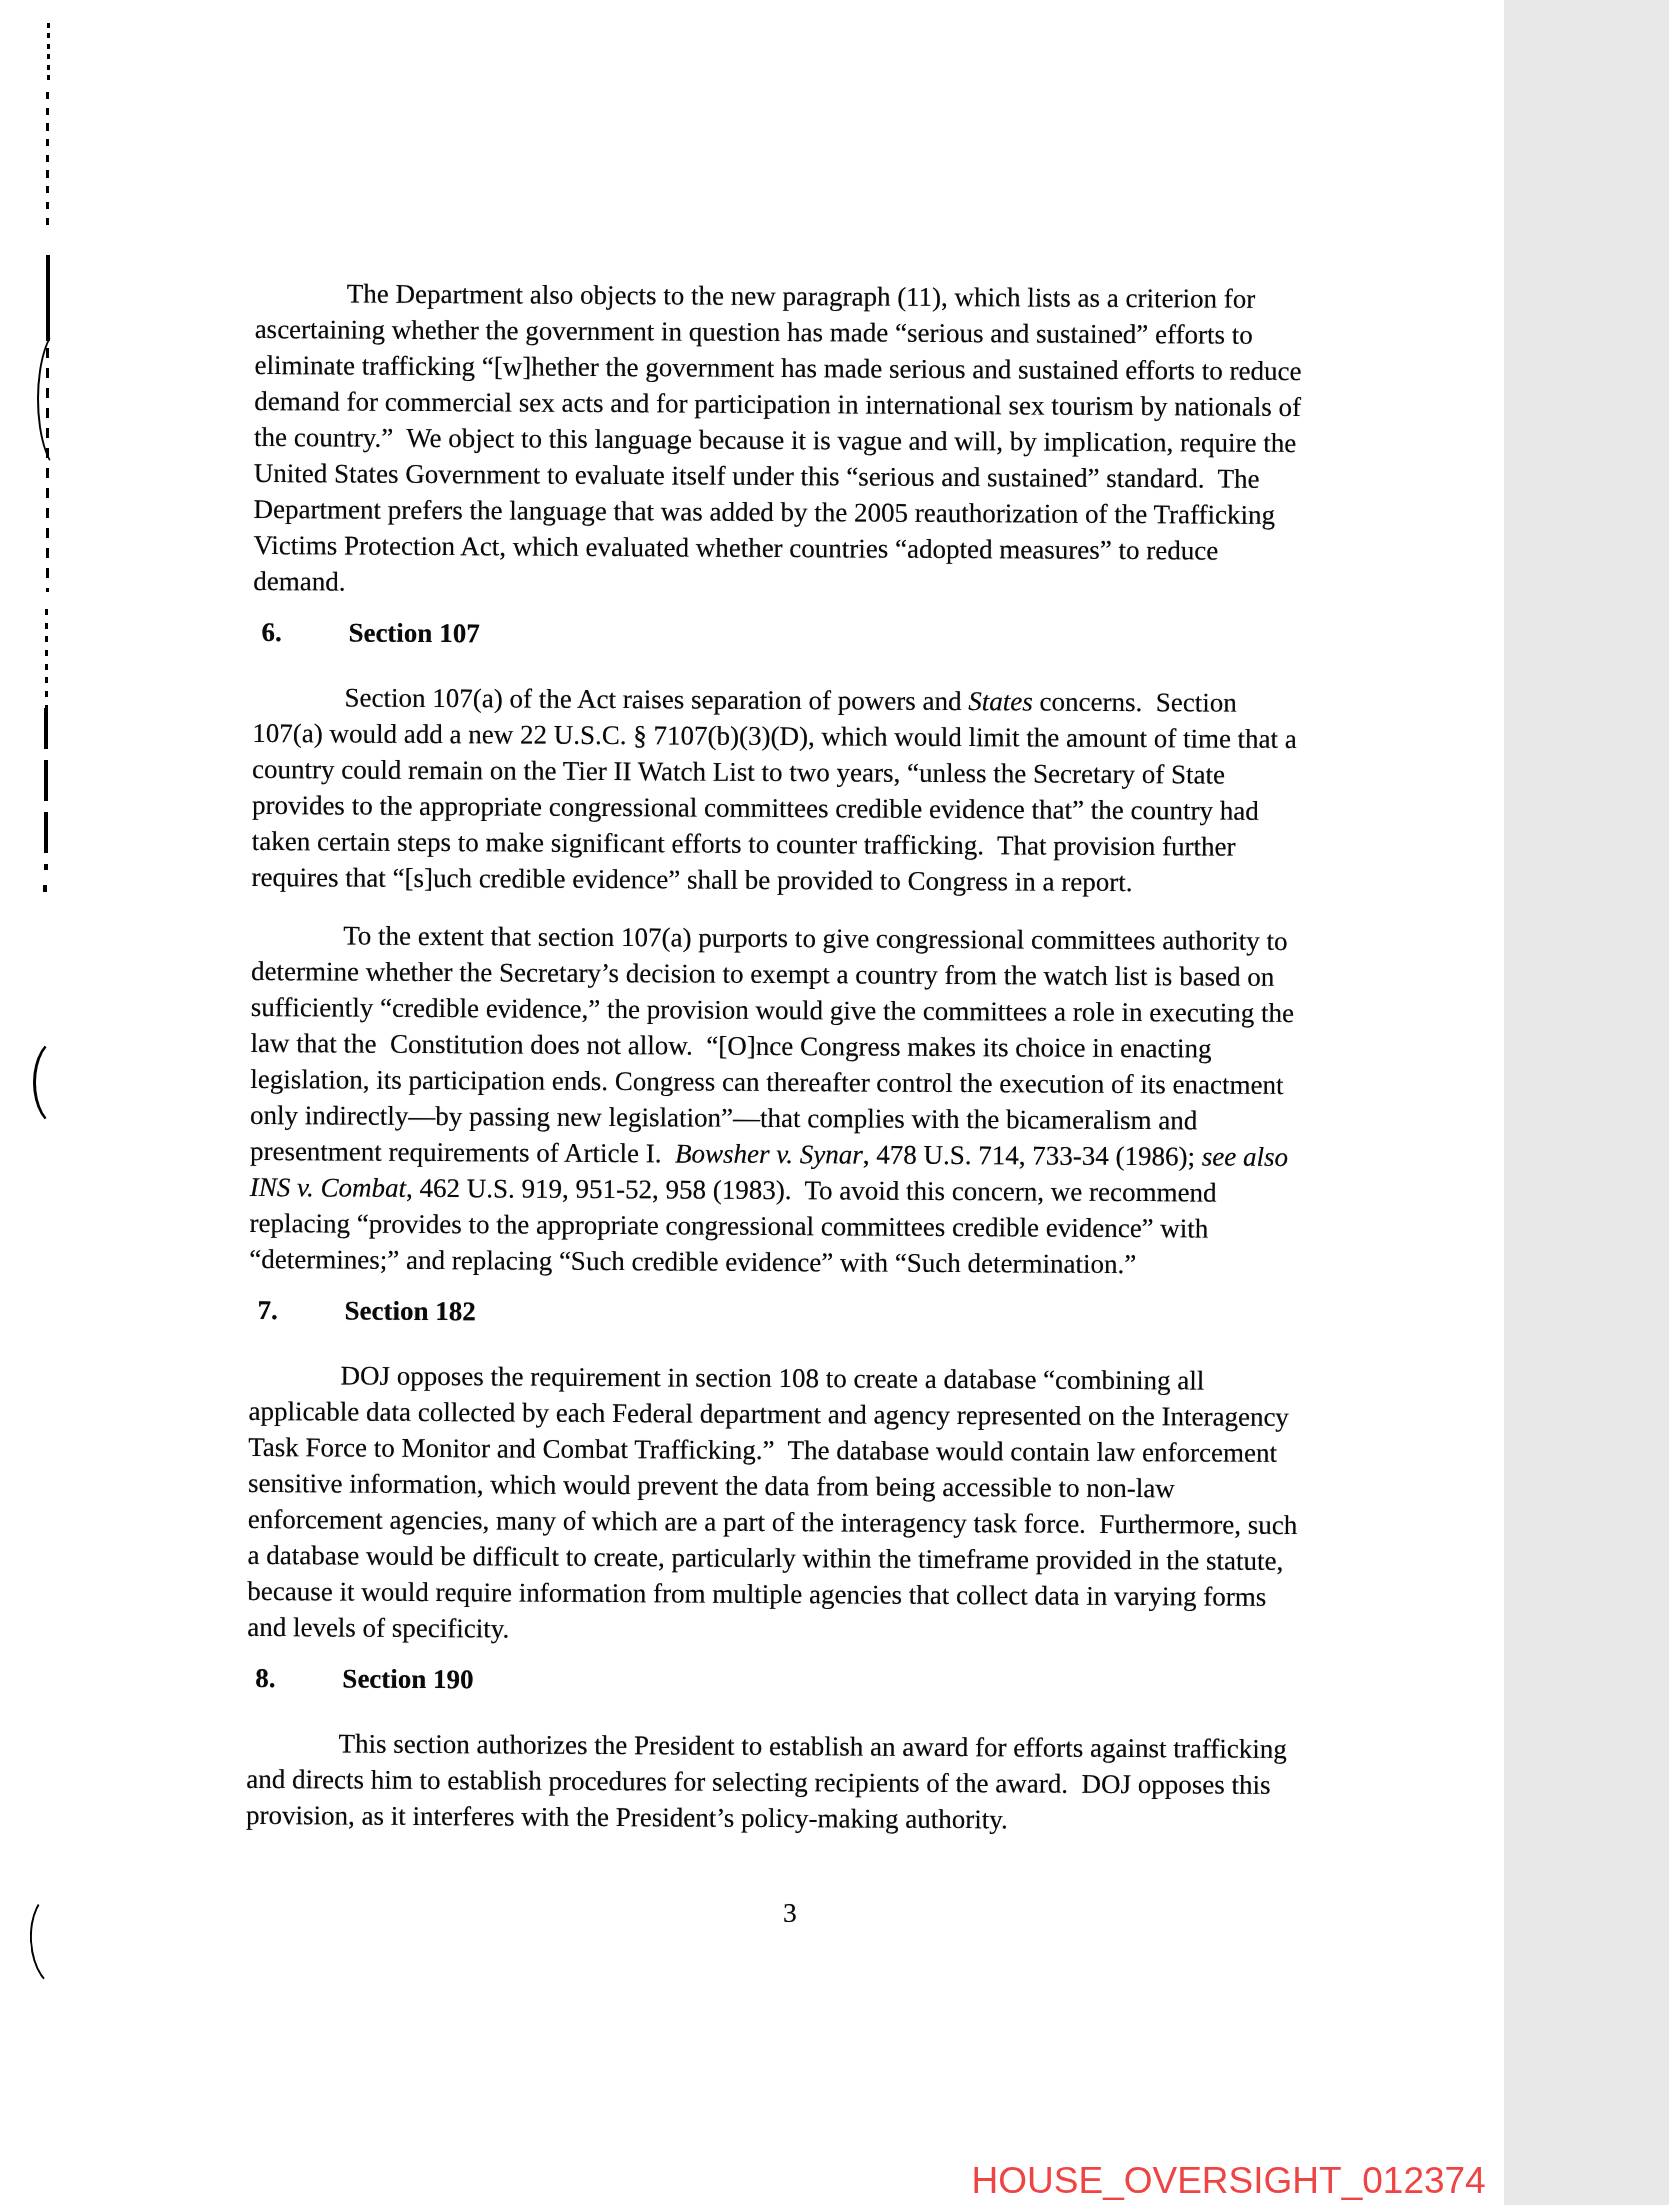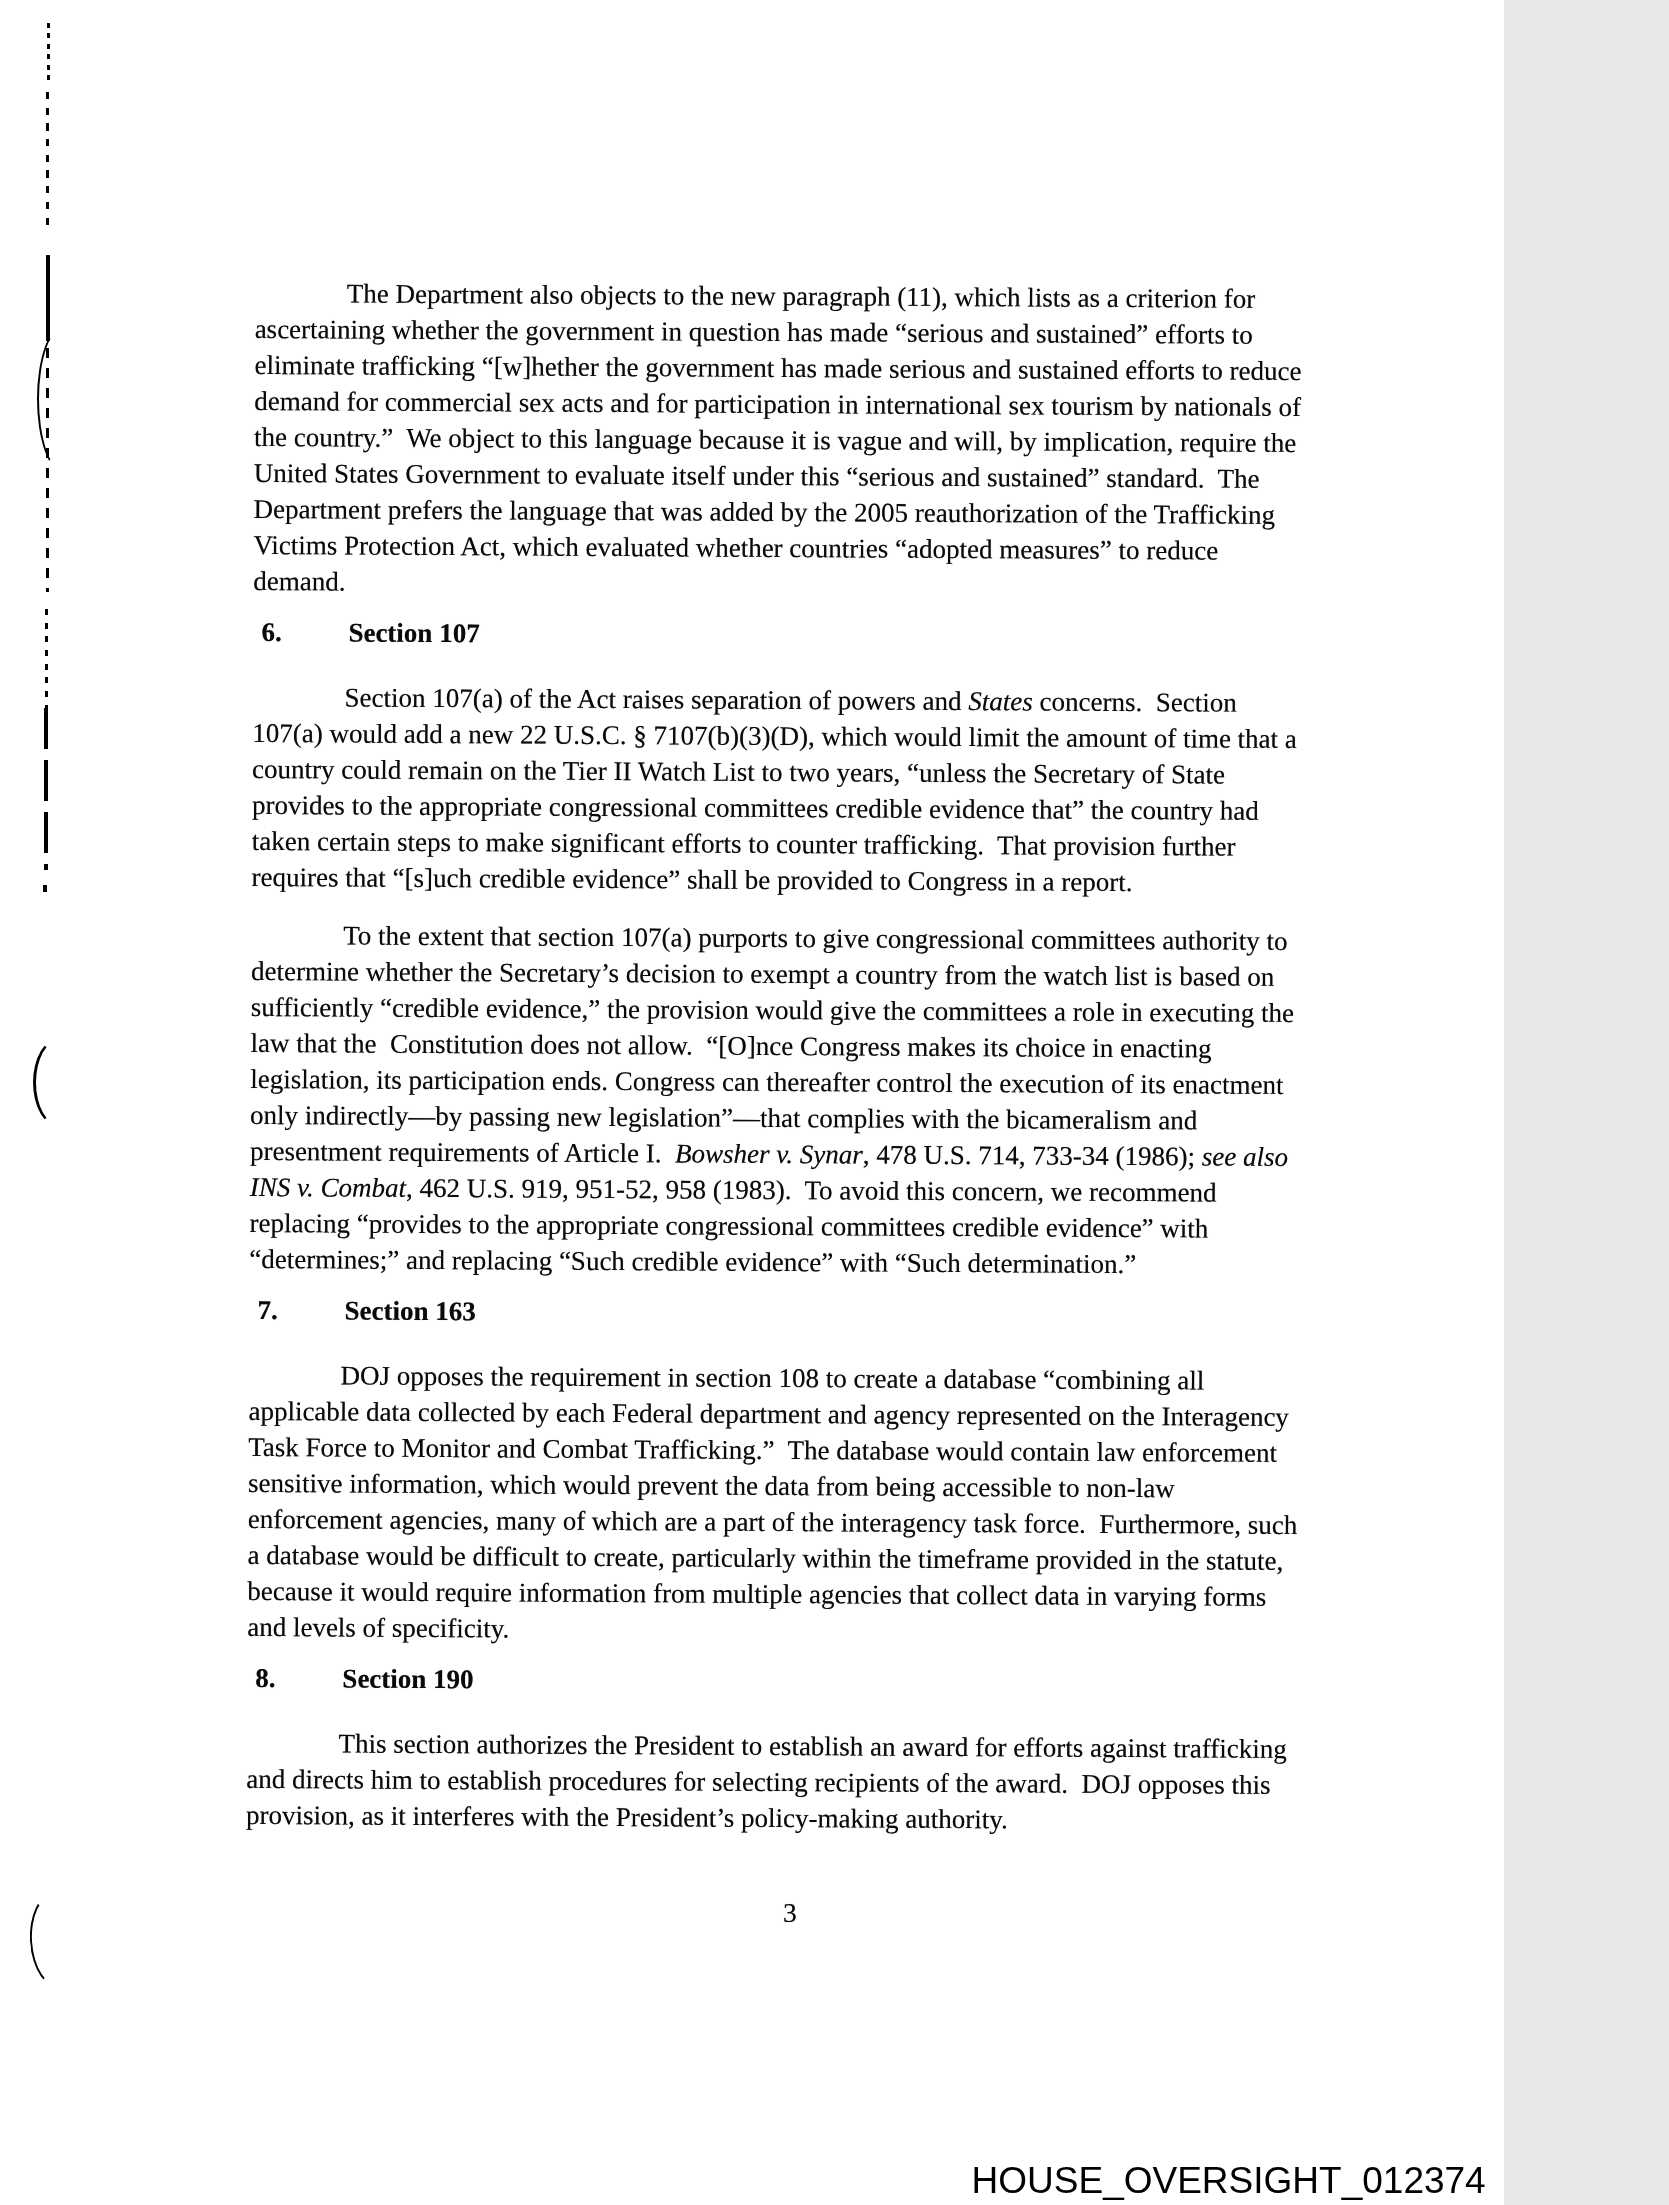--- a/index.html
+++ b/index.html
@@ -23,21 +23,21 @@
   .h-title { text-decoration-thickness:2.3px; text-underline-offset:4.6px; }
   .it { font-style:italic; }
   
   .page-number {
     position:absolute; left:783px; top:1897px;
     font-size:27.5px; text-shadow:0 0 0.7px rgba(0,0,0,.55);
   }
   .footer-label {
     position:absolute; right:18.3px; top:2160px;
     font-family:"Liberation Sans", sans-serif; font-size:37px;
-    color:#000000; letter-spacing:0px;
+    color:#ef4444; letter-spacing:0px;
   }
   
   .art { position:absolute; pointer-events:none; }
   .vdots-a { left:47px; top:23px;  width:2.6px; height:60px;  background:repeating-linear-gradient(to bottom,#000 0 4.6px,transparent 4.6px 10.5px); }
   .vdots-b { left:46px; top:92px; width:3.3px; height:134px; background:repeating-linear-gradient(to bottom,#000 0 7.2px,transparent 7.2px 15.7px); }
   .vsolid-c{ left:46px; top:255px; width:3.9px; height:86px; background:#000; }
   .vdots-d { left:46px; top:348px; width:3.3px; height:244px; background:repeating-linear-gradient(to bottom,#000 0 9.8px,transparent 9.8px 20px); }
   .vdots-e { left:45px; top:609px; width:3.3px; height:99px; background:repeating-linear-gradient(to bottom,#000 0 5.9px,transparent 5.9px 13.7px); }
   .vmix-f  { left:44px; top:708px;width:3.9px; height:162px; background:repeating-linear-gradient(to bottom,#000 0 41px,transparent 41px 52px); }
   .vdot-g  { left:43px; top:885px;width:3.9px; height:7.2px;  background:#000; }
@@ -97,21 +97,21 @@
 taken certain steps to make significant efforts to counter trafficking.  That provision further
 requires that “[s]uch credible evidence” shall be provided to Congress in a report.</span></div><div class="para cont"><span>To the extent that section 107(a) purports to give congressional committees authority to
 determine whether the Secretary’s decision to exempt a country from the watch list is based on
 sufficiently “credible evidence,” the provision would give the committees a role in executing the
 law that the  Constitution does not allow.  “[O]nce Congress makes its choice in enacting
 legislation, its participation ends. Congress can thereafter control the execution of its enactment
 only indirectly—by passing new legislation”—that complies with the bicameralism and
 presentment requirements of Article I.  </span><span class="it">Bowsher v. Synar</span><span>, 478 U.S. 714, 733-34 (1986); </span><span class="it">see also</span><span>
 </span><span class="it">INS v. Combat</span><span>, 462 U.S. 919, 951-52, 958 (1983).  To avoid this concern, we recommend
 replacing “provides to the appropriate congressional committees credible evidence” with
-“determines;” and replacing “Such credible evidence” with “Such determination.”</span></div><div class="sec-heading"><span class="h-num">7.</span><span class="h-title">Section 163</span></div><div class="para after-head"><span>DOJ opposes the requirement in section 108 to create a database “combining all
+“determines;” and replacing “Such credible evidence” with “Such determination.”</span></div><div class="sec-heading"><span class="h-num">7.</span><span class="h-title">Section 182</span></div><div class="para after-head"><span>DOJ opposes the requirement in section 108 to create a database “combining all
 applicable data collected by each Federal department and agency represented on the Interagency
 Task Force to Monitor and Combat Trafficking.”  The database would contain law enforcement
 sensitive information, which would prevent the data from being accessible to non-law
 enforcement agencies, many of which are a part of the interagency task force.  Furthermore, such
 a database would be difficult to create, particularly within the timeframe provided in the statute,
 because it would require information from multiple agencies that collect data in varying forms
 and levels of specificity.</span></div><div class="sec-heading"><span class="h-num">8.</span><span class="h-title">Section 190</span></div><div class="para after-head"><span>This section authorizes the President to establish an award for efforts against trafficking
 and directs him to establish procedures for selecting recipients of the award.  DOJ opposes this
 provision, as it interferes with the President’s policy-making authority.</span></div></div>
 

